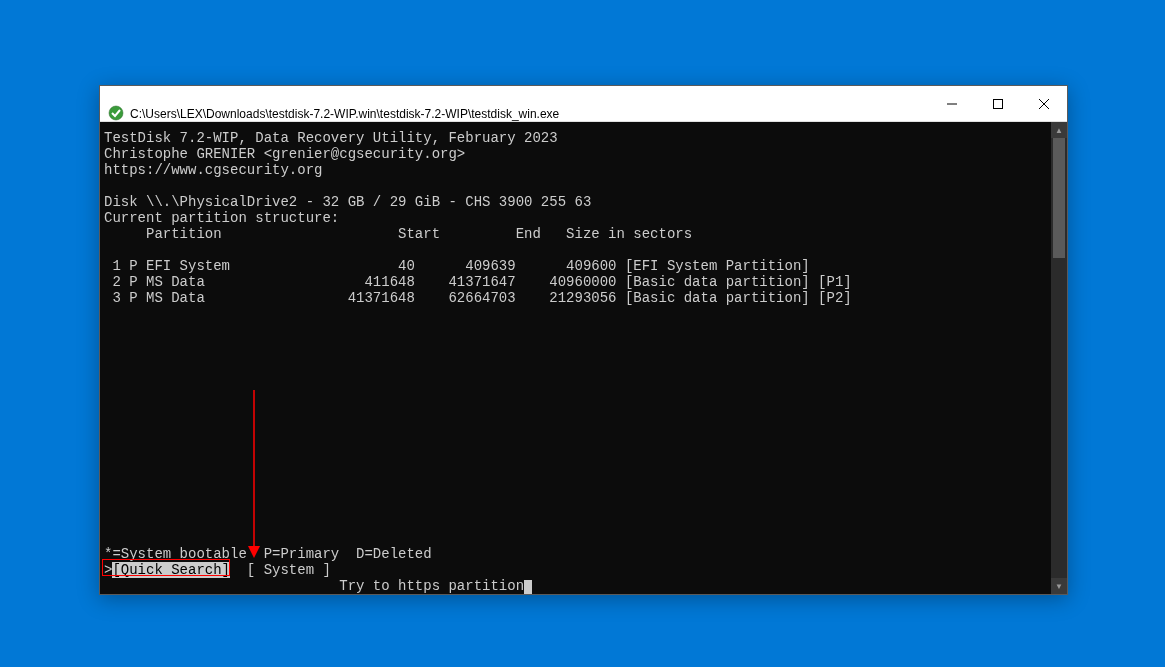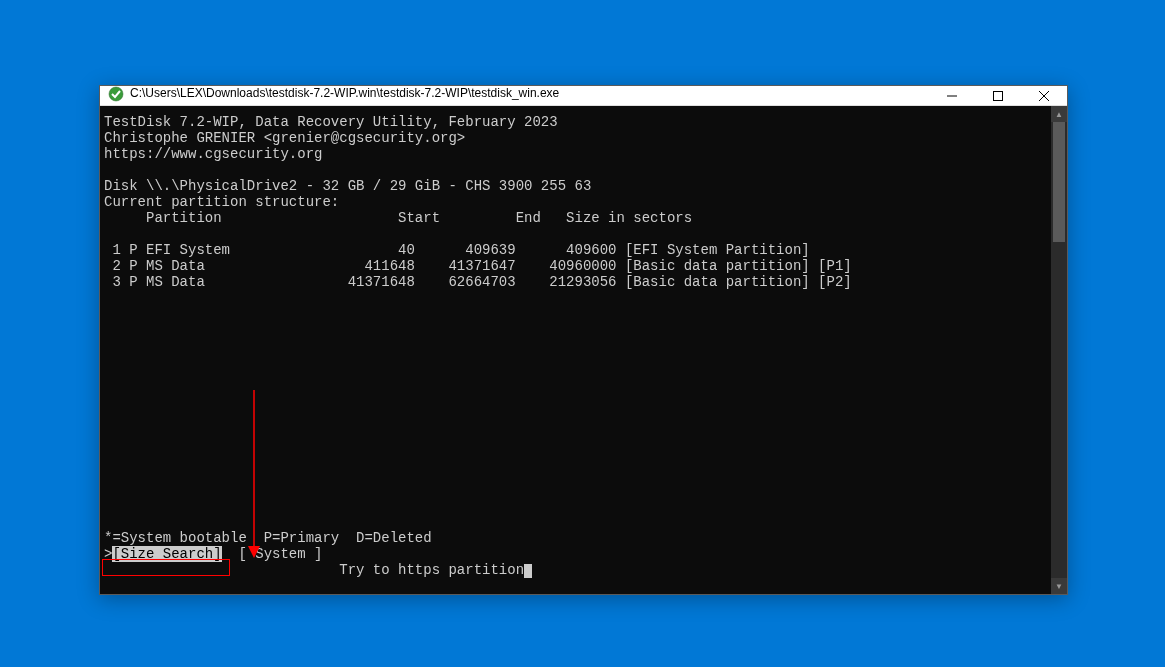--- a/index.html
+++ b/index.html
@@ -21,24 +21,24 @@
       top: 85px;
       width: 969px;
       height: 510px;
       background: #ffffff;
       border: 1px solid #5a5a5a;
       box-shadow: 0 4px 20px rgba(0,0,0,0.3);
       display: flex;
       flex-direction: column;
     }
     .title-bar {
-      height: 20px;
+      height: 36px;
       background: #ffffff;
       display: flex;
-      align-items: flex-start;
+      align-items: flex-end;
       padding-left: 8px;
       border-bottom: 1px solid #e0e0e0;
       flex-shrink: 0;
     }
     .title-icon {
       width: 16px;
       height: 16px;
       margin-right: 6px;
       flex-shrink: 0;
     }
@@ -199,21 +199,21 @@
 
 
 
 
 
 
 
 
 
 <span class="legend-line">*=System bootable  P=Primary  D=Deleted</span>
-<span class="menu-line">&gt;<span class="menu-selected">[Size Search]</span>  <span>[ System ]</span></span>
+<span class="menu-line">&gt;<span class="menu-selected">[Quick Search]</span>  <span>[ System ]</span></span>
 <span class="hint-line">                            Try to https partition</span><span class="cursor-block"></span></pre>
     <div class="scrollbar">
       <div class="scroll-up-btn">▲</div>
       <div class="scroll-thumb"></div>
       <div class="scroll-down-btn">▼</div>
     </div>
   </div>
 </div>
 
 <div class="annotation-arrow" style="left:244px; top:390px;">

